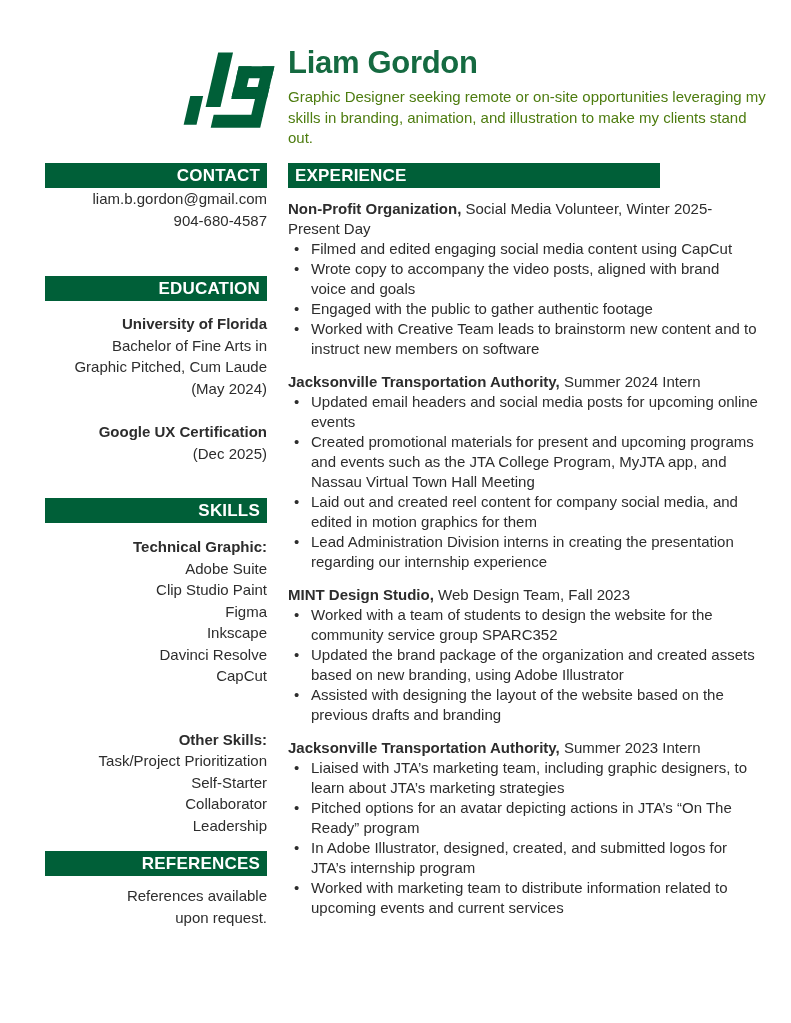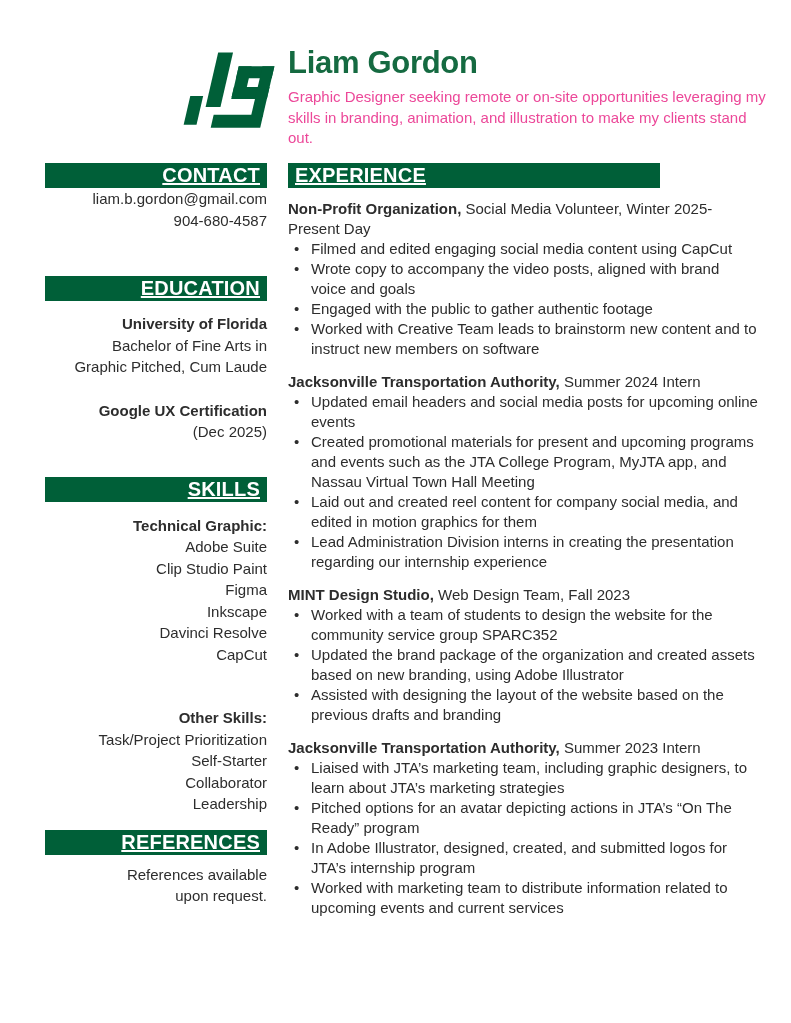--- a/index.html
+++ b/index.html
@@ -11,23 +11,23 @@
   .page{
     position:relative;width:791px;height:1023px;background:#ffffff;
     font-family:"Liberation Sans","DejaVu Sans",sans-serif;color:var(--body);
     overflow:hidden;
     padding-left:48px;
   }
   
   .logo{position:absolute;left:172px;top:44px;color:var(--accent);}
   .head-text{position:absolute;left:288px;top:46px;width:478px;}
   h1.name{margin:0;font-size:31px;font-weight:700;color:var(--name);letter-spacing:-0.3px;line-height:34px;}
-  .tagline{margin:7px 0 0;font-size:15px;line-height:20.5px;color:#ec4899;}
+  .tagline{margin:7px 0 0;font-size:15px;line-height:20.5px;color:#4d7c0f;}
   
-  .bar{background:var(--accent);color:#ffffff;font-weight:700;font-size:20px;height:25px;line-height:25px;box-sizing:border-box;letter-spacing:0.2px;text-decoration:underline;}
+  .bar{background:var(--accent);color:#ffffff;font-weight:700;font-size:17px;height:25px;line-height:25px;box-sizing:border-box;letter-spacing:0.2px;}
   .bar.align-r{text-align:right;padding-right:7px;}
   .bar.align-l{text-align:left;padding-left:7px;}
   
   .left-col{position:absolute;left:45px;top:163px;width:222px;text-align:right;font-size:15px;line-height:21.5px;}
   #contact-lines{margin-top:0;}
   .bar-education{margin-top:45px;}
   #education-entries{margin-top:12px;}
   .edu + .edu{margin-top:22px;}
   .bar-skills{margin-top:34px;}
   #skills-groups{margin-top:13px;}
@@ -77,20 +77,21 @@
     </div>
 
     <div class="bar align-r bar-education">
       <span>EDUCATION</span>
     </div>
     <div id="education-entries">
         <div class="edu">
           <div class="b">University of Florida</div>
           <div>Bachelor of Fine Arts in</div>
           <div>Graphic Pitched, Cum Laude</div>
+          <div>(May 2024)</div>
         </div>
         <div class="edu">
           <div class="b">Google UX Certification</div>
           <div>(Dec 2025)</div>
         </div>
       </div>
 
     <div class="bar align-r bar-skills">
       <span>SKILLS</span>
     </div>

